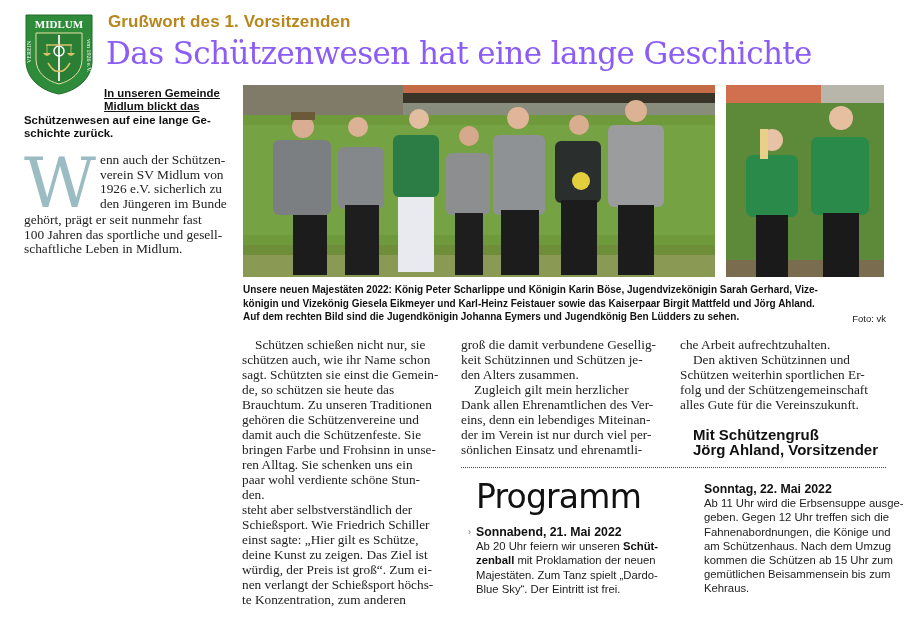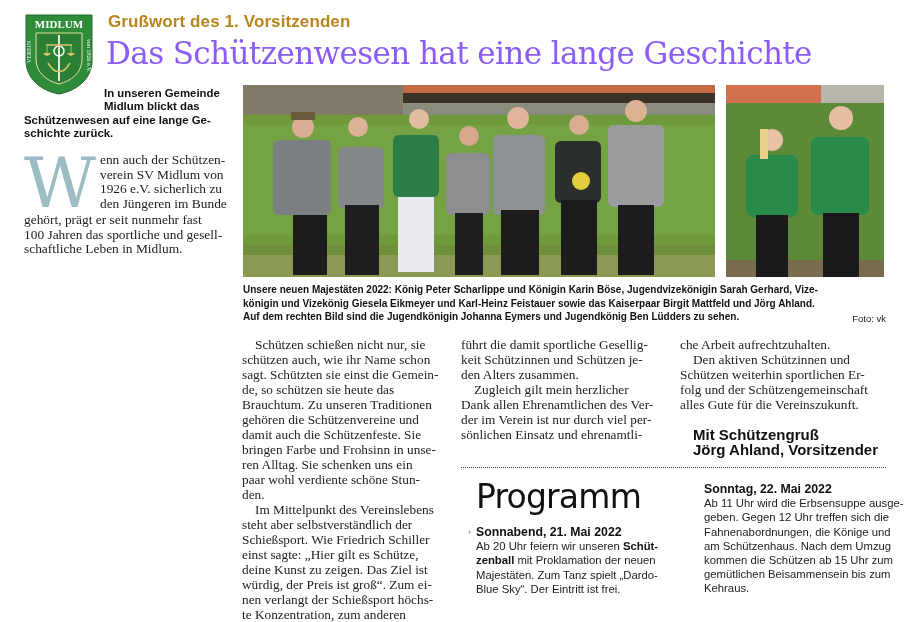--- a/index.html
+++ b/index.html
@@ -4,21 +4,21 @@
 <style>
   * { box-sizing: border-box; margin: 0; padding: 0; }
   html, body { width: 916px; height: 622px; background: #ffffff; overflow: hidden; }
   body { position: relative; font-family: "Liberation Serif", serif; color: #1a1a1a; }
 
   .logo { position: absolute; left: 24px; top: 13px; width: 70px; height: 82px; }
   .kicker { position: absolute; left: 108px; top: 12px; font-family: "Liberation Sans", sans-serif; font-weight: bold; font-size: 17px; letter-spacing: 0.1px; }
   .headline { position: absolute; left: 106px; top: 35px; font-family: "DejaVu Serif", serif; font-size: 31px; font-weight: normal; letter-spacing: -0.6px; color: #8b5cf6; white-space: nowrap; }
 
   .lead { position: absolute; left: 24px; top: 87px; width: 215px; font-family: "Liberation Sans", sans-serif; font-weight: bold; font-size: 11.4px; line-height: 13.4px; color: #111; }
-  .lead .l1 { padding-left: 80px; display: block; }
+  .lead .l1 { padding-left: 80px; display: block; text-decoration: underline; }
 
   .intro { position: absolute; left: 24px; top: 153px; width: 215px; font-family: "Liberation Serif", serif; font-size: 13.4px; line-height: 14.6px; color: #222; }
   .dropcap { float: left; font-family: "DejaVu Serif", serif; font-size: 70px; line-height: 56px; height: 58px; margin: 2px 4px 0 0; }
   .intro .line { display: block; }
 
   .photo { position: absolute; overflow: hidden; }
   .photo-left { left: 243px; top: 85px; width: 472px; height: 192px; background: #5c7a3a; }
   .photo-right { left: 726px; top: 85px; width: 158px; height: 192px; background: #587a36; }
 
   .caption { position: absolute; left: 243px; top: 283px; width: 645px; font-family: "Liberation Sans", sans-serif; font-weight: bold; font-size: 10px; line-height: 13.6px; color: #111; }
@@ -161,36 +161,36 @@
   <span class="line">schützen auch, wie ihr Name schon</span>
   <span class="line">sagt. Schützten sie einst die Gemein-</span>
   <span class="line">de, so schützen sie heute das</span>
   <span class="line">Brauchtum. Zu unseren Traditionen</span>
   <span class="line">gehören die Schützenvereine und</span>
   <span class="line">damit auch die Schützenfeste. Sie</span>
   <span class="line">bringen Farbe und Frohsinn in unse-</span>
   <span class="line">ren Alltag. Sie schenken uns ein</span>
   <span class="line">paar wohl verdiente schöne Stun-</span>
   <span class="line">den.</span>
-  <span class="line ind">Im Mittelpunkt des Vereinslebens</span>
   <span class="line">steht aber selbstverständlich der</span>
   <span class="line">Schießsport. Wie Friedrich Schiller</span>
   <span class="line">einst sagte: „Hier gilt es Schütze,</span>
   <span class="line">deine Kunst zu zeigen. Das Ziel ist</span>
   <span class="line">würdig, der Preis ist groß“. Zum ei-</span>
   <span class="line">nen verlangt der Schießsport höchs-</span>
   <span class="line">te Konzentration, zum anderen</span>
 </div>
 
 <div class="col col2">
-  <span class="line">führt die damit sportliche Gesellig-</span>
+  <span class="line">groß die damit verbundene Gesellig-</span>
   <span class="line">keit Schützinnen und Schützen je-</span>
   <span class="line">den Alters zusammen.</span>
   <span class="line ind">Zugleich gilt mein herzlicher</span>
   <span class="line">Dank allen Ehrenamtlichen des Ver-</span>
+  <span class="line">eins, denn ein lebendiges Miteinan-</span>
   <span class="line">der im Verein ist nur durch viel per-</span>
   <span class="line">sönlichen Einsatz und ehrenamtli-</span>
 </div>
 
 <div class="col col3">
   <span class="line">che Arbeit aufrechtzuhalten.</span>
   <span class="line ind">Den aktiven Schützinnen und</span>
   <span class="line">Schützen weiterhin sportlichen Er-</span>
   <span class="line">folg und der Schützengemeinschaft</span>
   <span class="line">alles Gute für die Vereinszukunft.</span>

